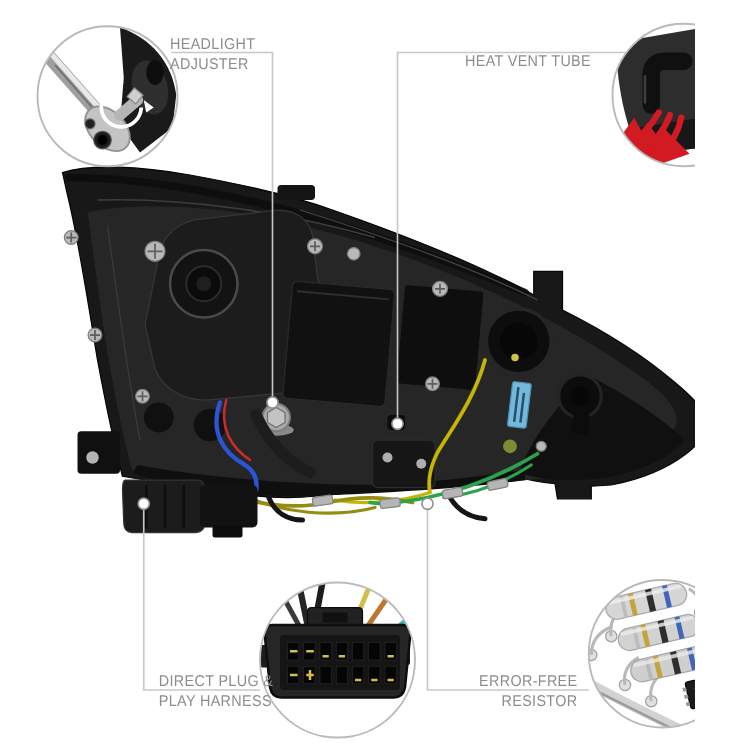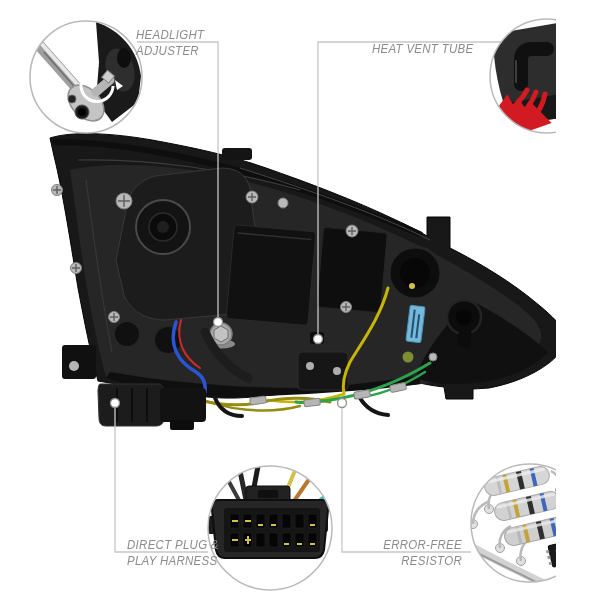--- a/index.html
+++ b/index.html
@@ -1,17 +1,17 @@
 <!DOCTYPE html>
 <html style="--background: #ffffff; --label_text: #8c8c8c; --callout_line: #c7c7c7; --inset_border: #b9b9b9; --housing_black: #181818; --heat_arrow_red: #d21a22; --wire_yellow: #c6b504; --wire_olive: #958c10; --wire_green: #2da24c; --wire_blue: #2b55d4; --wire_red: #cf2a2a; --wire_teal: #3ab8ac; --wire_orange: #b9772f; --pin_yellow: #d3c04a; --sticker_blue: #74b9dc; --sticker_green: #7e8c33;"><head>
 <meta charset="utf-8">
 <style>
   html,body{margin:0;padding:0;background:#fff;}
   .canvas{position:relative;width:556px;height:600px;background:var(--background,#fff);overflow:hidden;
-          font-family:"Liberation Sans",sans-serif;font-style:italic;}
+          font-family:"Liberation Sans",sans-serif;}
   svg{position:absolute;left:0;top:0;}
   .callout-label{position:absolute;color:var(--label_text,#8c8c8c);font-size:12.5px;line-height:15.5px;
                  letter-spacing:.3px;white-space:nowrap;transform:scaleX(.92);transform-origin:left top;}
   .callout-label.align-right{text-align:right;transform-origin:right top;}
   #label-adjuster{left:136px;top:28px;}
   #label-vent{left:372px;top:42px;}
   #label-plug{left:127px;top:538px;}
   #label-resistor{left:332px;top:538px;width:130px;}
 </style>
 </head>

